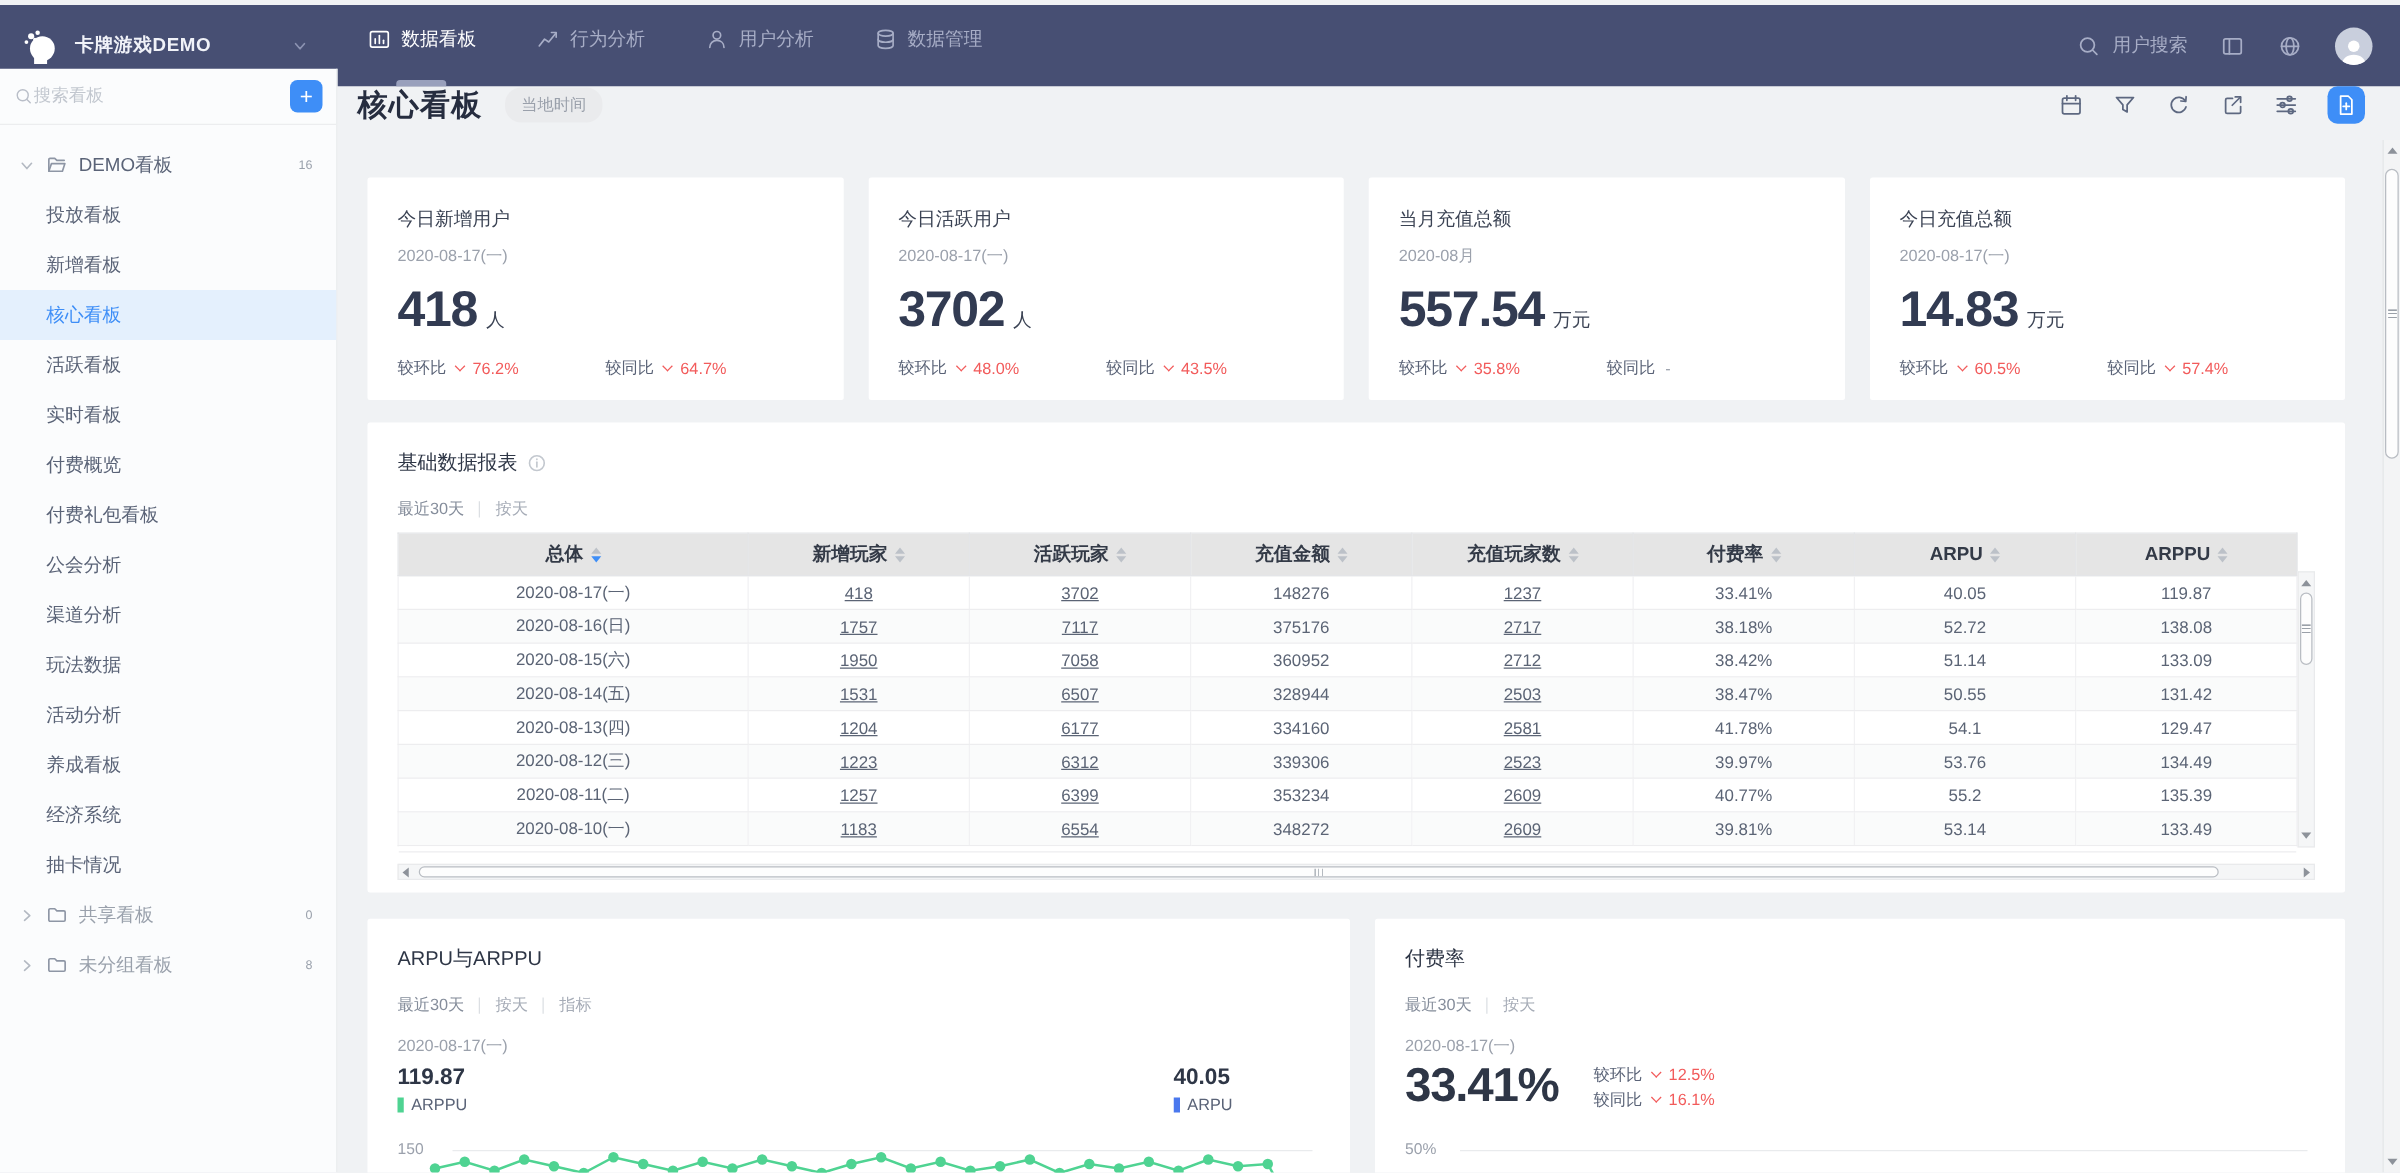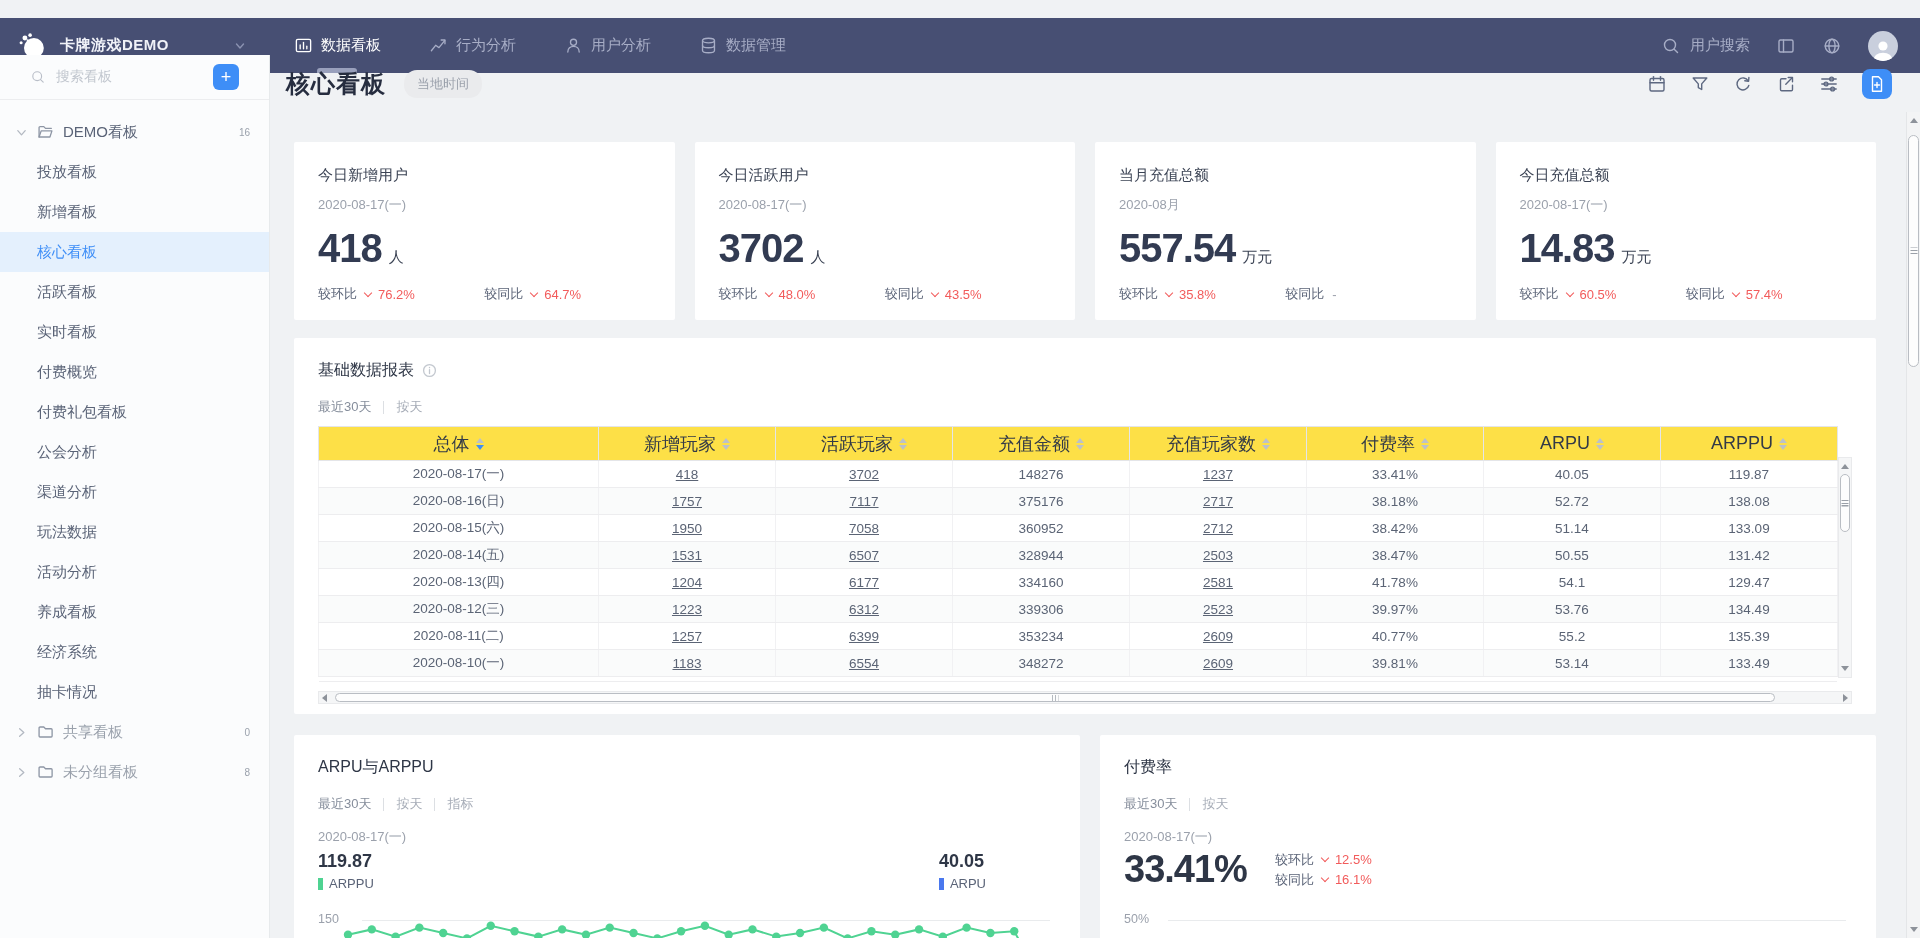--- a/index.html
+++ b/index.html
@@ -2,37 +2,37 @@
 <html><head>
 <meta charset="utf-8">
 <style>
   *{box-sizing:border-box;margin:0;padding:0}
   html,body{width:1920px;height:938px;overflow:hidden}
   body{font-family:"Liberation Sans","DejaVu Sans",sans-serif;background:#f0f2f4;position:relative;color:#333}
   svg{display:block}
   .stroke-ic{stroke:currentColor;fill:none;stroke-width:1.4;stroke-linecap:round;stroke-linejoin:round}
 
   
-  .navbar{position:absolute;left:0;top:18px;width:1920px;height:55px;background:#474f73;display:flex;align-items:center;color:#a7adc6}
+  .navbar{position:absolute;left:0;top:4px;width:1920px;height:65px;background:#474f73;display:flex;color:#a7adc6}
   .brand{display:flex;align-items:center;width:270px;padding-left:15px;flex:none}
   .brand-title{color:#f0f2f8;font-size:15px;font-weight:bold;margin-left:11px;letter-spacing:.5px}
   .brand-chev{margin-left:auto;margin-right:24px;color:#8b92b1}
   .nav-items{display:flex;gap:48px;margin-left:24px}
   .nav-item{display:flex;align-items:center;gap:8px;font-size:15px;cursor:pointer;height:55px}
   .nav-item.active{color:#fff}
   .nav-item svg{width:19px;height:19px}
   .nav-right{margin-left:auto;display:flex;align-items:center;gap:26px;padding-right:22px}
   .user-search{display:flex;gap:9px;align-items:center;font-size:15px;color:#a7adc6;cursor:pointer}
   .ic20{width:20px;height:20px}
   .avatar{width:30px;height:30px;border-radius:50%;background:#c9cfdd;overflow:hidden;display:flex;align-items:flex-end;justify-content:center;cursor:pointer}
   .active-pill{position:absolute;left:317px;bottom:0;width:40px;height:5px;border-radius:3px 3px 0 0;background:#99a0bc}
 
   
   .sidebar{position:absolute;left:0;top:55px;bottom:0;width:270px;background:#fbfcfd;border-right:1px solid #e7eaec}
-  .sb-search{height:44px;display:flex;align-items:center;padding:0 30px;gap:10px;color:#b9bec8}
+  .sb-search{height:44px;display:flex;align-items:center;padding:0 11px;color:#b9bec8}
   .sb-search .ph{color:#c2c7cf;font-size:14px}
   .sb-add{margin-left:auto;width:26px;height:26px;border-radius:6px;background:#3e8ef7;color:#fff;font-size:18px;line-height:1;display:flex;align-items:center;justify-content:center;cursor:pointer}
   .sb-divider{height:1px;background:#ecedef}
   .sb-tree{padding-top:12px}
   .sb-row{height:40px;display:flex;align-items:center;font-size:15px;color:#5a6377;position:relative;cursor:pointer}
   .sb-row.group{padding-left:15px;gap:9px}
   .sb-row.group .gchev{color:#b3b9c2}
   .sb-row.group .gfold{color:#8e96a5}
   .sb-row.group.dim{color:#9aa1ac}
   .sb-row .count{position:absolute;right:19px;color:#9aa1ac;font-size:10px}
@@ -64,21 +64,21 @@
 
   
   .table-card{background:#fff;margin-top:18px;padding:22px 24px;height:376px;border-radius:2px;position:relative}
   .card-h{font-size:16px;font-weight:normal;color:#2e3646;display:flex;align-items:center;gap:8px}
   .info-ic{color:#c3c8cf;cursor:pointer}
   .tabs{display:flex;align-items:center;gap:12px;margin-top:17px;font-size:13px}
   .tab{color:#a6acb7;cursor:pointer}
   .tab.first{color:#858d9b}
   .tab-sep{width:1px;height:13px;background:#dcdfe3}
   table{border-collapse:collapse;width:1520px;margin-top:10px;table-layout:fixed}
-  thead th{background:#fde047;height:34px;font-size:18px;color:#333a47;border-top:1px solid #e4e5e8;border-bottom:1px solid #e4e5e8;border-right:1px solid #e4e5e8;font-weight:normal}
+  thead th{background:#e5e5e5;height:34px;font-size:15px;color:#333a47;border-top:1px solid #e4e5e8;border-bottom:1px solid #e4e5e8;border-right:1px solid #e4e5e8;font-weight:bold}
   thead th:first-child{border-left:1px solid #e4e5e8}
   .th-in{display:flex;align-items:center;justify-content:center;gap:6px}
   .carets{display:flex;flex-direction:column;gap:2px}
   .car{width:0;height:0;border-left:4px solid transparent;border-right:4px solid transparent;display:block}
   .car.up{border-bottom:5px solid #bcc1c8}
   .car.dn{border-top:5px solid #bcc1c8}
   .car.dn.blue{border-top-color:#3e8ef7}
   tbody td{height:27px;text-align:center;font-size:13.5px;color:#5b6475;border-bottom:1px solid #ededef;border-right:1px solid #f1f1f3;overflow:hidden;white-space:nowrap}
   tbody td:first-child{border-left:1px solid #f1f1f3}
   tbody tr.alt{background:#fafbfb}

